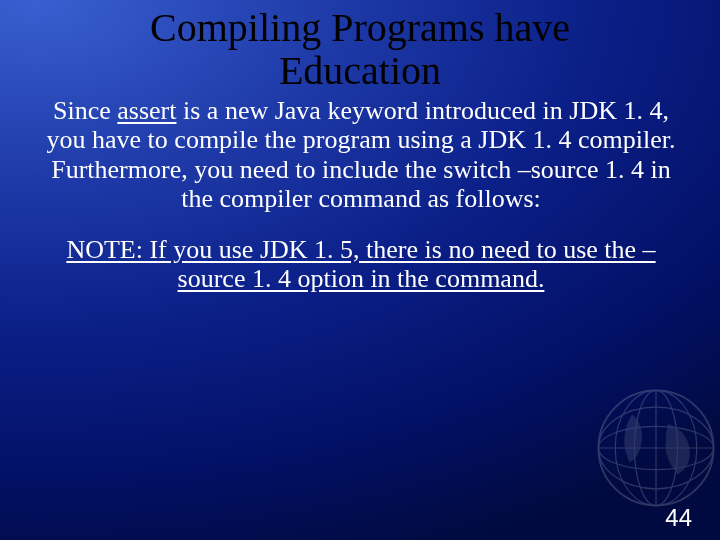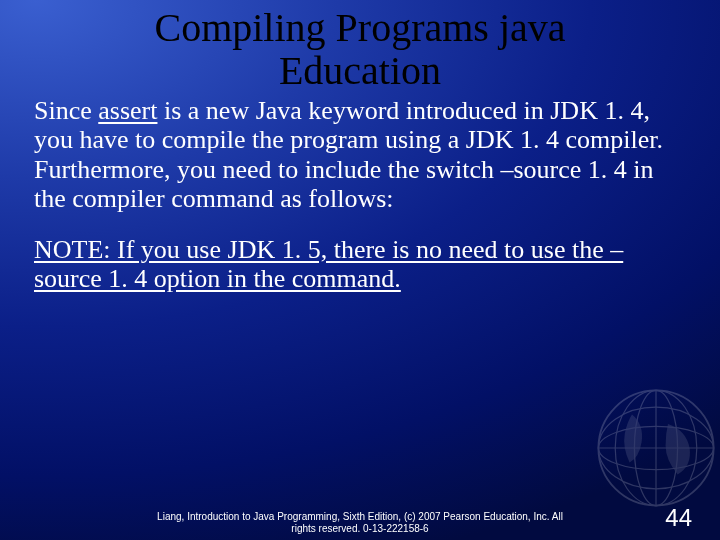--- a/index.html
+++ b/index.html
@@ -24,20 +24,21 @@
     line-height: 1.08;
     padding-top: 6px;
     color: #000000;
     font-weight: normal;
   }
   .body {
     padding: 4px 32px 0 34px;
     font-size: 26px;
     line-height: 1.12;
     color: #ffffff;
+    text-align: center;
   }
   .body .para1 { margin-bottom: 22px; }
   .body .para3 { margin-top: 10px; }
   .underline { text-decoration: underline; text-underline-offset: 3px; }
   .footer {
     position: absolute;
     bottom: 6px;
     left: 0;
     width: 100%;
     text-align: center;
@@ -64,21 +65,21 @@
     pointer-events: none;
   }
   .globe svg { width: 100%; height: 100%; }
 </style>
 </head>
 <body>
 
 <div class="slide">
 
   <div class="title">
-    <span>Compiling Programs java</span><br>
+    <span>Compiling Programs have</span><br>
     <span>Education</span>
   </div>
 
   <div class="body">
 
     <div class="para1">
       <span>Since </span><span class="underline">assert</span><span> is a new Java keyword introduced in JDK 1. 4, you have to compile the program using a JDK 1. 4 compiler. Furthermore, you need to include the switch –source 1. 4 in the compiler command as follows:</span>
     </div>
 
 
@@ -93,20 +94,16 @@
       <ellipse cx="50" cy="50" rx="48" ry="34" fill="none" stroke="#ffffff" stroke-width="1"></ellipse>
       <ellipse cx="50" cy="50" rx="18" ry="48" fill="none" stroke="#ffffff" stroke-width="1"></ellipse>
       <ellipse cx="50" cy="50" rx="34" ry="48" fill="none" stroke="#ffffff" stroke-width="1"></ellipse>
       <line x1="2" y1="50" x2="98" y2="50" stroke="#ffffff" stroke-width="1"></line>
       <line x1="50" y1="2" x2="50" y2="98" stroke="#ffffff" stroke-width="1"></line>
       <path d="M30 22 Q40 30 38 45 Q36 58 28 62 Q22 50 24 38 Q26 28 30 22 Z" fill="#ffffff" opacity="0.6"></path>
       <path d="M60 30 Q75 35 78 50 Q80 65 68 72 Q58 60 58 48 Q58 38 60 30 Z" fill="#ffffff" opacity="0.6"></path>
     </svg>
   </div>
 
-  <div class="footer">
-    <span>Liang, Introduction to Java Programming, Sixth Edition, (c) 2007 Pearson Education, Inc. All</span><br>
-    <span>rights reserved. 0-13-222158-6</span>
-  </div>
 
   <div class="pagenum">44</div>
 
 </div>
 
 </body></html>

